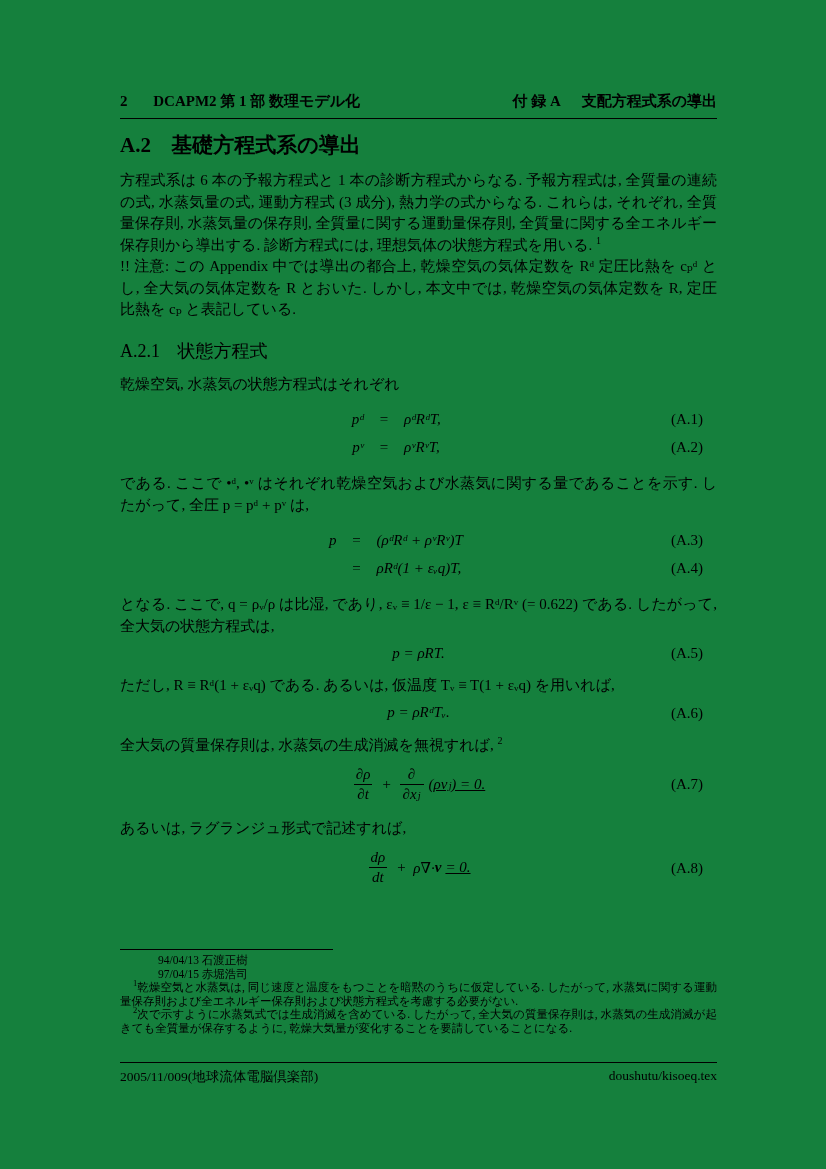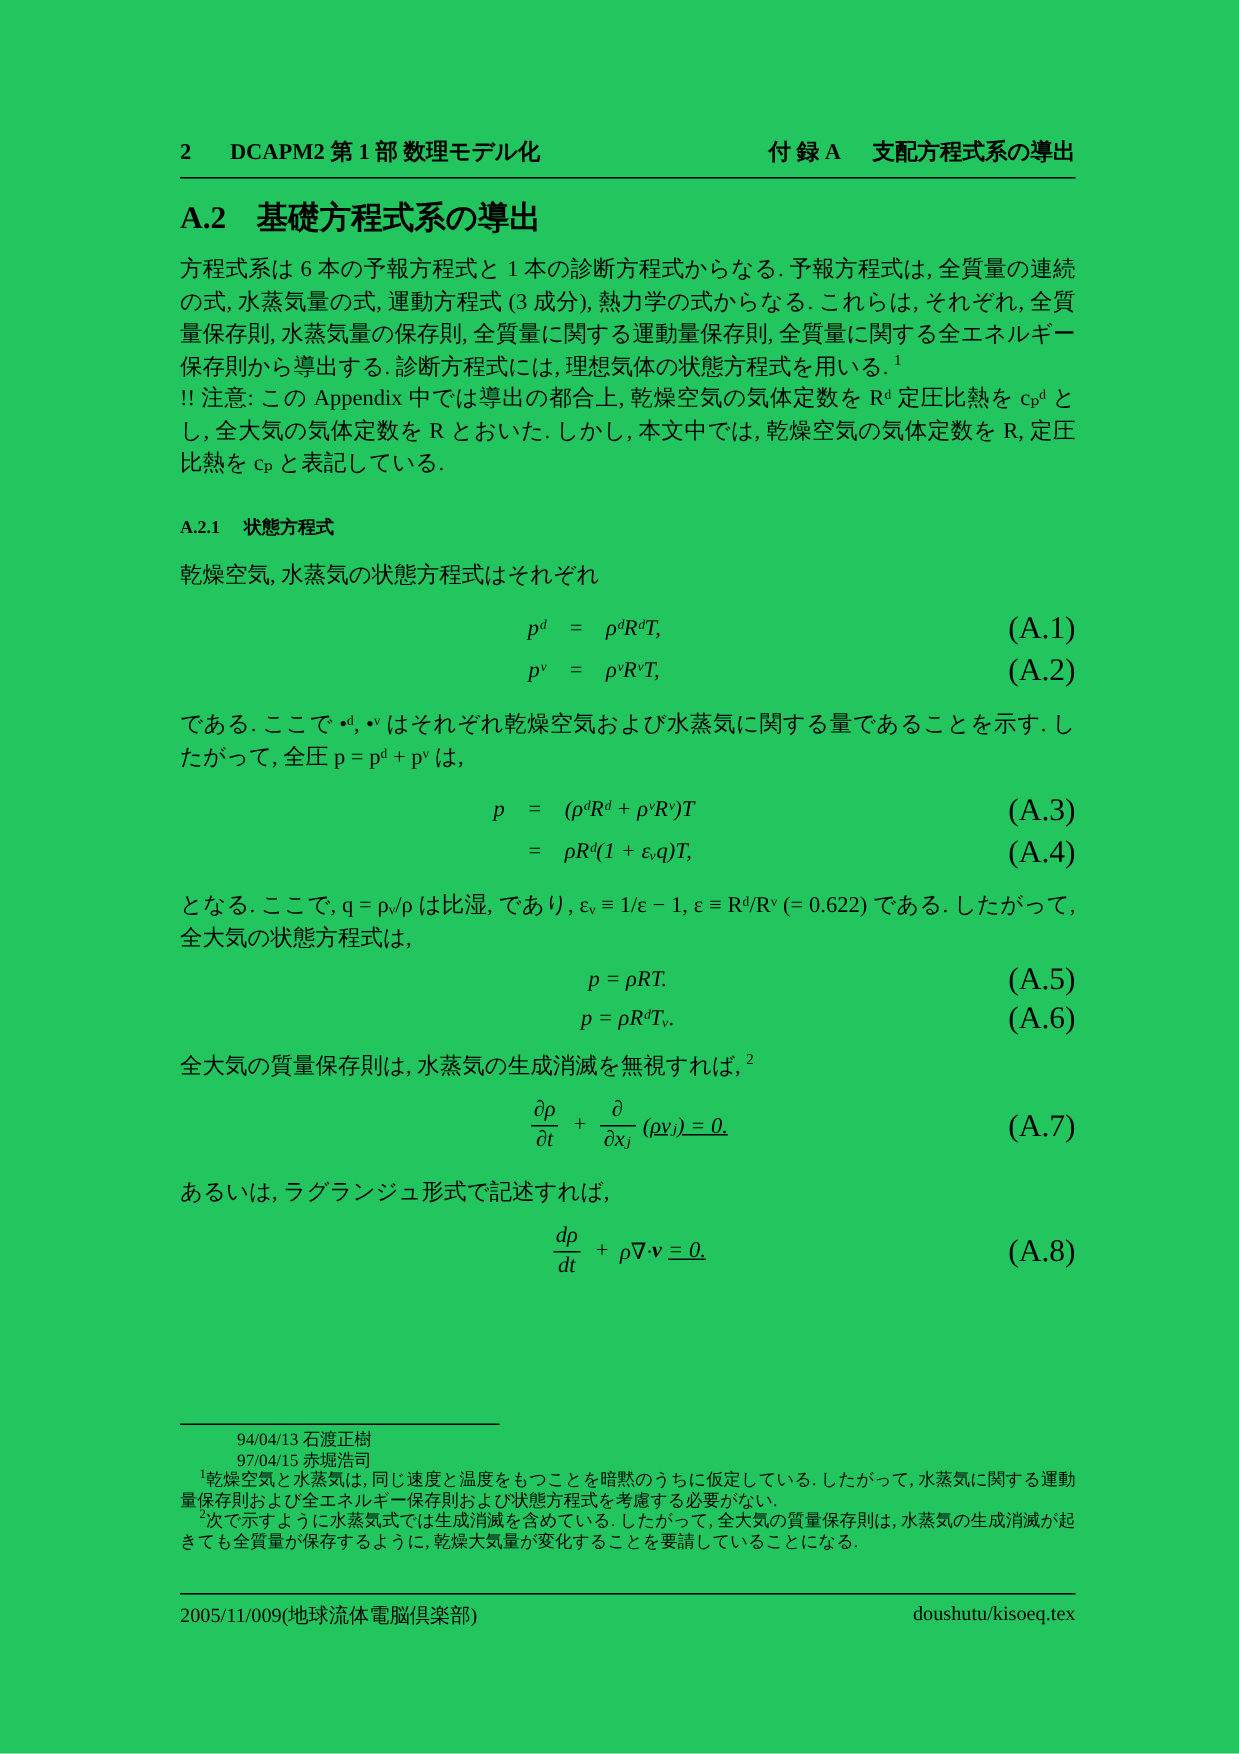--- a/index.html
+++ b/index.html
@@ -1,56 +1,56 @@
 <!DOCTYPE html>
 <html><head>
 <meta charset="utf-8">
 <style>
   html,body { margin:0; padding:0; background:#e8e8e8; }
   .page {
     position:relative; width:826px; height:1169px; margin:0 auto;
-    background:#22c55e; color:#000;
+    background:#15803d; color:#000;
     font-family:"Liberation Serif","DejaVu Serif",serif;
     overflow:hidden;
   }
   .content { position:absolute; left:120px; top:92px; width:597px; }
 
   
   .pagehead { display:flex; justify-content:space-between; align-items:baseline;
               font-weight:bold; font-size:15px; }
   .phl-title { margin-left:22px; }
   .phr-title { margin-left:18px; }
   .headrule { height:1px; background:#000; margin-top:7px; }
 
   
   h1 { font-size:21px; line-height:25px; margin:14px 0 0 0; font-weight:bold; }
   h1 .htitle { margin-left:15px; }
-  h2 { font-size:12px; line-height:21px; margin:18px 0 0 0; font-weight:bold; }
+  h2 { font-size:18px; line-height:21px; margin:18px 0 0 0; font-weight:normal; }
   h2 .htitle { margin-left:13px; }
   h2.first { margin-top:20px; }
 
   
   p.body { font-size:15px; line-height:21.5px; text-align:justify;
            margin:12px 0 0 0; }
   p.body.nogap { margin-top:0; }
   sup.fnref { font-size:10px; line-height:0; }
 
   
   .eqgroup { margin-top:10px; }
   .eqline { position:relative; display:flex; justify-content:center;
             align-items:center; height:28px; font-size:15px; }
   .eqline.single { height:20px; margin-top:6px; }
   .eqline.tall { height:44px; margin-top:6px; }
   .math { font-style:italic; }
   .eqline .l { width:26px; text-align:right; }
   .eqline .m { width:40px; text-align:center; font-style:normal; }
   .g1 .r { width:95px; text-align:left; }
   .g2 .r { width:150px; text-align:left; }
-  .eqlabel { position:absolute; right:0; top:50%; transform:translateY(-50%);
-             font-style:normal; font-size:21px; }
+  .eqlabel { position:absolute; right:14px; top:50%; transform:translateY(-50%);
+             font-style:normal; font-size:15px; }
   .mathrow { display:inline-flex; align-items:center; }
   .frac { display:inline-flex; flex-direction:column; align-items:center; margin:0 1px; }
   .fnum { display:block; line-height:19px; padding:0 3px; }
   .fden { display:block; line-height:19px; border-top:1px solid #000; padding:0 3px; }
   .op { margin:0 7px; }
   .tail { margin-left:4px;text-decoration:underline; }
   .bi { font-weight:bold; }
 
   
   .footnotes { position:absolute; left:120px; top:949px; width:597px;
@@ -129,20 +129,21 @@
       </div>
     </div>
 
     <p class="body">となる. ここで, q = ρᵥ/ρ は比湿, であり, εᵥ ≡ 1/ε − 1, ε ≡ Rᵈ/Rᵛ (= 0.622) である. したがって, 全大気の状態方程式は,</p>
 
     <div class="eqline single">
       <span class="math">p = ρRT.</span>
       <span class="eqlabel">(A.5)</span>
     </div>
 
+    <p class="body">ただし, R ≡ Rᵈ(1 + εᵥq) である. あるいは, 仮温度 Tᵥ ≡ T(1 + εᵥq) を用いれば,</p>
 
     <div class="eqline single">
       <span class="math">p = ρRᵈTᵥ.</span>
       <span class="eqlabel">(A.6)</span>
     </div>
 
     <p class="body"><span>全大気の質量保存則は, 水蒸気の生成消滅を無視すれば, </span><sup class="fnref">2</sup></p>
 
     <div class="eqline tall">
       <span class="math mathrow">

